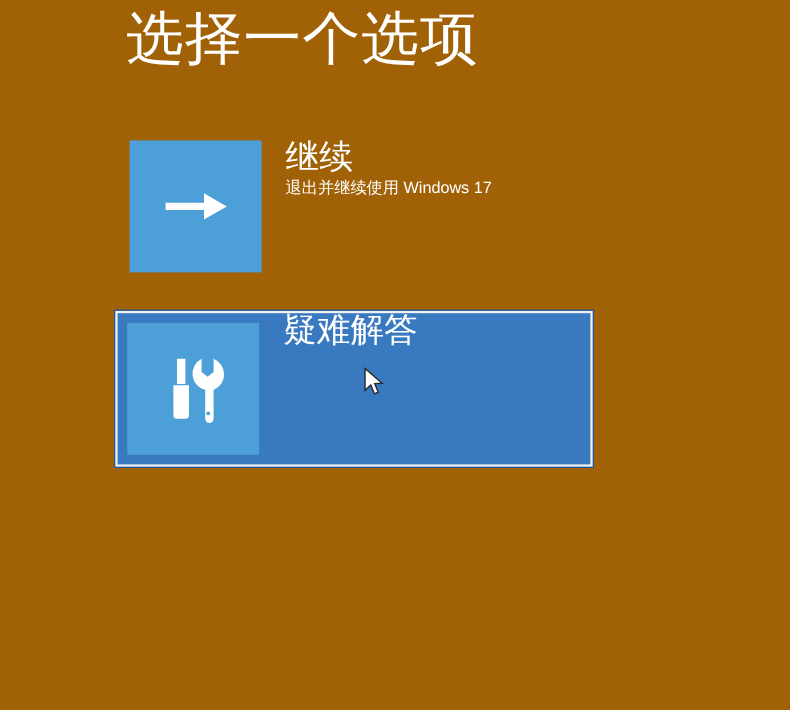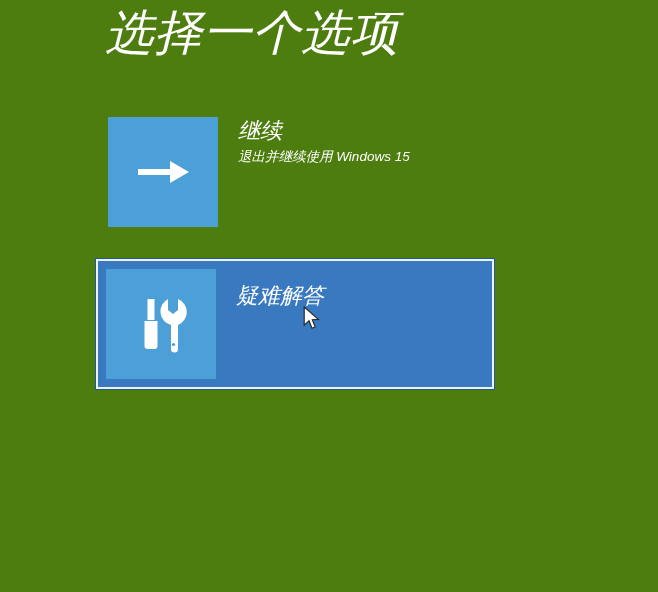--- a/index.html
+++ b/index.html
@@ -12,22 +12,21 @@
     overflow: hidden;
     background: #1f66ae;
     font-family: "Liberation Sans", "DejaVu Sans", sans-serif;
     position: relative;
     -webkit-font-smoothing: antialiased;
   }
 
   #screen {
     position: absolute;
     inset: 0;
-    background: #4d7c0f;
-    font-style: italic;
+    background: #a16207;
   }
 
   
   #page-title {
     position: absolute;
     left: 105px;
     top: 2px;
     color: #ffffff;
     font-size: 48px;
     font-weight: 300;
@@ -80,27 +79,27 @@
   }
 
   .option-text {
     margin-left: 20px;
     margin-top: 2px;
     display: flex;
     flex-direction: column;
   }
 
   .option-row.selected .option-text {
-    margin-top: 21px;
+    margin-top: 0;
     gap: 28px;
   }
 
   .option-title {
     color: #ffffff;
-    font-size: 22px;
+    font-size: 28px;
     font-weight: 400;
     line-height: 28px;
     white-space: nowrap;
   }
 
   .option-sub {
     color: #ffffff;
     font-size: 13.5px;
     font-weight: 400;
     line-height: 19px;
@@ -134,21 +133,21 @@
     <div class="option-row">
       <div class="option-tile">
         <span>
           <svg class="icon-svg" width="62" height="46" viewBox="0 0 62 46" aria-hidden="true">
             <path d="M6 20 H38 V12 L57 23 L38 34 V26 H6 Z" fill="#ffffff"></path>
           </svg>
         </span>
       </div>
       <div class="option-text">
         <span class="option-title">继续</span>
-        <span class="option-sub">退出并继续使用 Windows 15</span>
+        <span class="option-sub">退出并继续使用 Windows 17</span>
       </div>
     </div>
 
     <div class="option-row selected">
       <div class="option-tile">
         <span>
           <svg class="icon-svg" width="62" height="62" viewBox="0 0 62 62" aria-hidden="true">
 
             <path d="M17.5 6 h7 v21 h-7 z" fill="#ffffff"></path>
             <path d="M14.5 28 h13 v25 a3 3 0 0 1 -3 3 h-7 a3 3 0 0 1 -3 -3 z" fill="#ffffff"></path>

